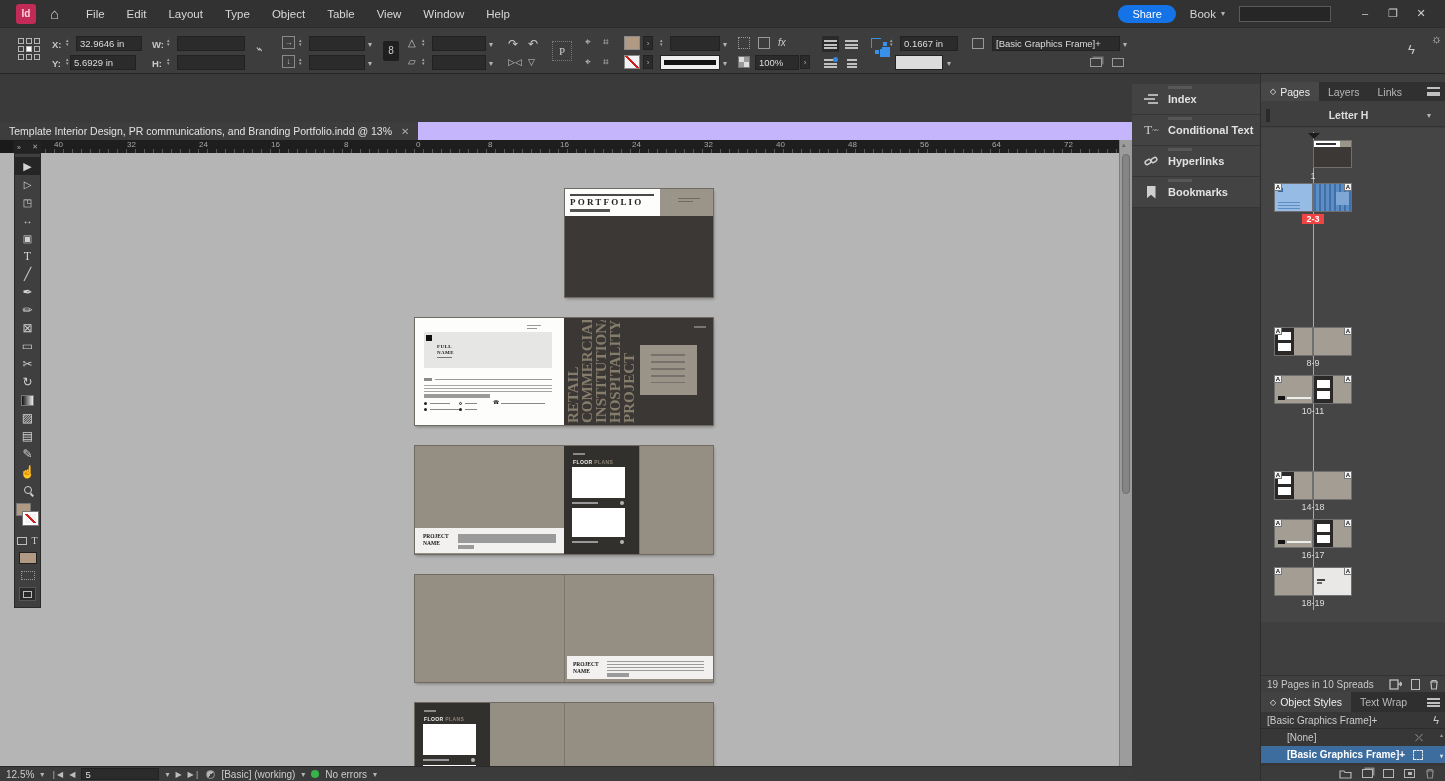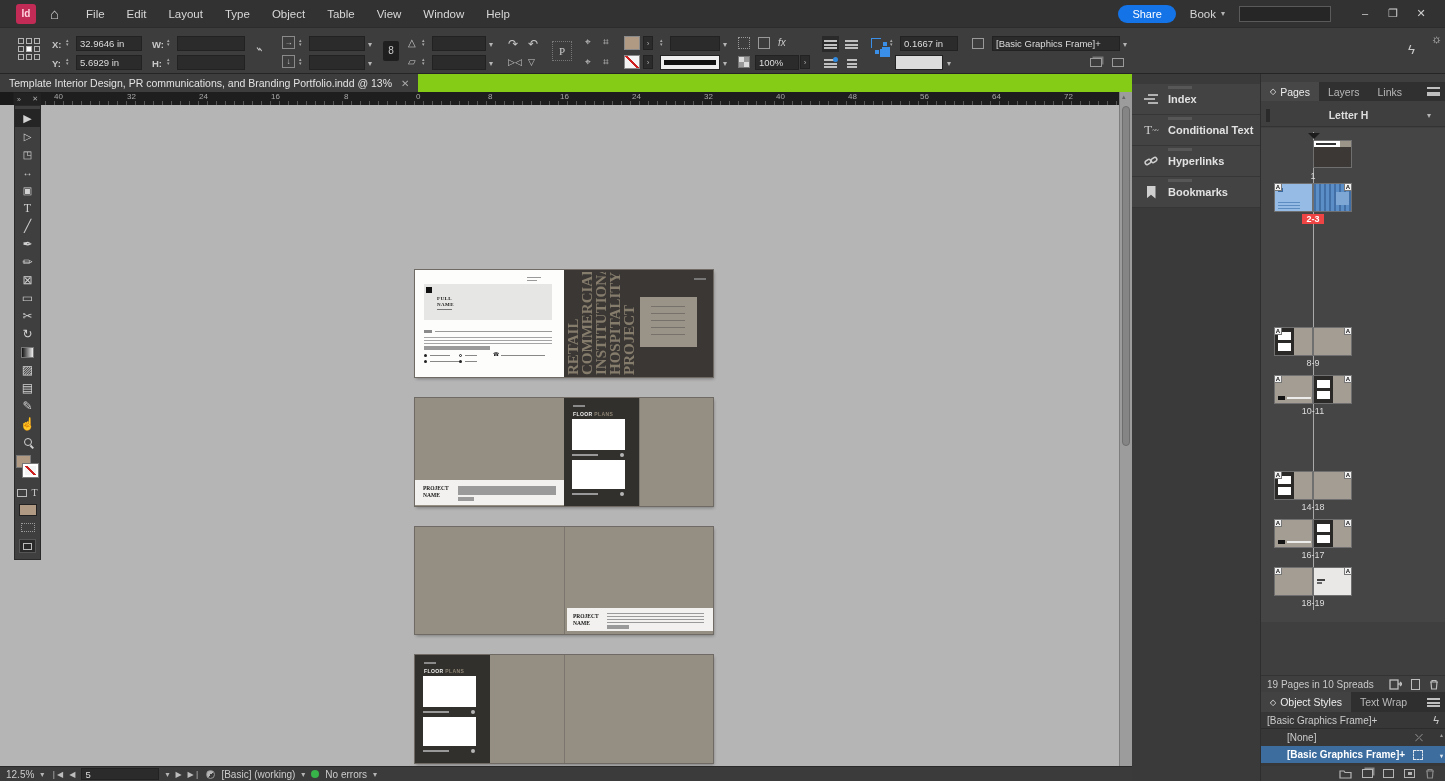--- a/index.html
+++ b/index.html
@@ -32,21 +32,21 @@
   .refgrid i.c { background:#fff; }
   .minibox { display:inline-flex; align-items:center; justify-content:center; width:13px; height:13px; border:1px solid #8a8a8a; color:#c8c8c8; font-size:8px; }
   .swatch-fill { width:16px; height:14px; background:#b09a83; border:1px solid #8a8a8a; }
   .swatch-none { width:16px; height:14px; background:#f4f4f4; border:1px solid #8a8a8a; background-image:linear-gradient(45deg, transparent 43%, #cf2020 43%, #cf2020 57%, transparent 57%); }
   .expand-btn { width:10px; height:14px; background:#2b2b2b; border:1px solid #222; color:#aaa; font-size:8px; display:inline-flex; align-items:center; justify-content:center; }
   .checker { width:12px; height:12px; background:conic-gradient(#999 0 25%, #ddd 0 50%, #999 0 75%, #ddd 0); border:1px solid #777; }
   .hamb { width:13px; height:9px; border-top:2px solid #c0c0c0; border-bottom:2px solid #c0c0c0; position:relative; }
   .hamb::after { content:""; position:absolute; left:0; right:0; top:2.5px; height:2px; background:#c0c0c0; }
 
   
-  .tabbar { height:18px; background:#84cc16; display:flex; }
+  .tabbar { height:18px; background:#c4b5fd; display:flex;margin-top:48px; }
   .doctab { display:flex; align-items:center; gap:9px; background:#3d3d3d; padding:0 9px; font-size:10.5px; color:#e2e2e2; }
   .doctab .x { color:#aaa; font-size:10px; }
 
   
   .workspace { position:absolute; top:74px; left:0; right:0; bottom:0; display:flex; }
   .left-col { width:1132px; display:flex; flex-direction:column; }
   .canvas { position:relative; flex:1; background:#b5b5b5; overflow:hidden; }
 
   .hruler { position:absolute; top:0; left:0; right:13px; height:13px; background:#1e1e1e;
     background-image:repeating-linear-gradient(90deg, rgba(255,255,255,.25) 0 1px, transparent 1px 9px); background-size:100% 4px; background-position:0 100%; background-repeat:no-repeat; z-index:4; }
@@ -198,21 +198,21 @@
         <i></i>
         <i></i>
         <i></i>
         <i></i>
     </div>
     <span class="abs lbl" style="left:52px; top:11px;">X:</span>
     <span class="abs stp" style="left:66px; top:10px;">▴<br>▾</span>
     <input class="abs fld" style="left: 76px; top: 8px; width: 66px;" value="32.9646 in">
     <span class="abs lbl" style="left:52px; top:30px;">Y:</span>
     <span class="abs stp" style="left:66px; top:29px;">▴<br>▾</span>
-    <input class="abs fld" style="left: 76px; top: 27px; width: 66px;" value="5.6929 in">
+    <input class="abs fld" style="left: 70px; top: 27px; width: 66px;" value="5.6929 in">
     <span class="abs lbl" style="left:152px; top:11px;">W:</span>
     <span class="abs stp" style="left:167px; top:10px;">▴<br>▾</span>
     <input class="abs fld" style="left: 177px; top: 8px; width: 68px;">
     <span class="abs lbl" style="left:152px; top:30px;">H:</span>
     <span class="abs stp" style="left:167px; top:29px;">▴<br>▾</span>
     <input class="abs fld" style="left: 177px; top: 27px; width: 68px;">
     <span class="abs icon-g" style="left:256px; top:14px; font-size:12px; transform:rotate(20deg);">⌁</span>
 
     <span class="abs minibox" style="left:282px; top:8px;">→</span>
     <span class="abs stp" style="left:299px; top:10px;">▴<br>▾</span>
@@ -370,20 +370,32 @@
               <span class="serif" style="font-size:10px;color:#ccc;">T</span>
             </div>
             <div class="applyswatch"></div>
             <div class="dotframe"></div>
             <div class="screenmode">
                 <i></i>
               </div>
           </div>
         </div>
 
+        <div class="spread" style="left:565px; top:49px; width:148px; height:108px;">
+          <div class="abs" style="left:0; top:0; width:95px; height:27px; background:#fdfdfc;">
+            <div class="abs" style="left:5px; top:5px; width:84px; height:2px; background:#4a4a4a;"></div>
+            <div class="abs serif" style="left:5px; top:8px; font-size:9px; letter-spacing:2.2px; color:#222; font-weight:600;">PORTFOLIO</div>
+            <div class="abs" style="left:5px; top:20px; width:40px; height:3px; background:#555;"></div>
+          </div>
+          <div class="abs" style="left:95px; top:0; width:53px; height:27px; background:#9b9489;">
+            <div class="abs" style="left:18px; top:9px; width:22px; height:1px; background:#6f6a62;"></div>
+            <div class="abs" style="left:18px; top:12px; width:15px; height:1px; background:#6f6a62;"></div>
+          </div>
+          <div class="abs" style="left:0; top:27px; width:148px; height:81px; background:#3b3835;"></div>
+        </div>
 
         <div class="spread" style="left:415px; top:178px; width:298px; height:107px; background:#fdfdfc;">
 
           <div class="abs" style="left:112px; top:7px; width:14px; height:1px; background:#999;"></div>
           <div class="abs" style="left:112px; top:10px; width:10px; height:1px; background:#999;"></div>
           <div class="abs" style="left:9px; top:14px; width:128px; height:36px; background:#e6e6e4;">
             <div class="abs" style="left:2px; top:3px; width:6px; height:6px; background:#111;"></div>
             <div class="abs namecard" style="left:13px; top:12px;">
               <div>FULL</div>
               <div>NAME</div>

